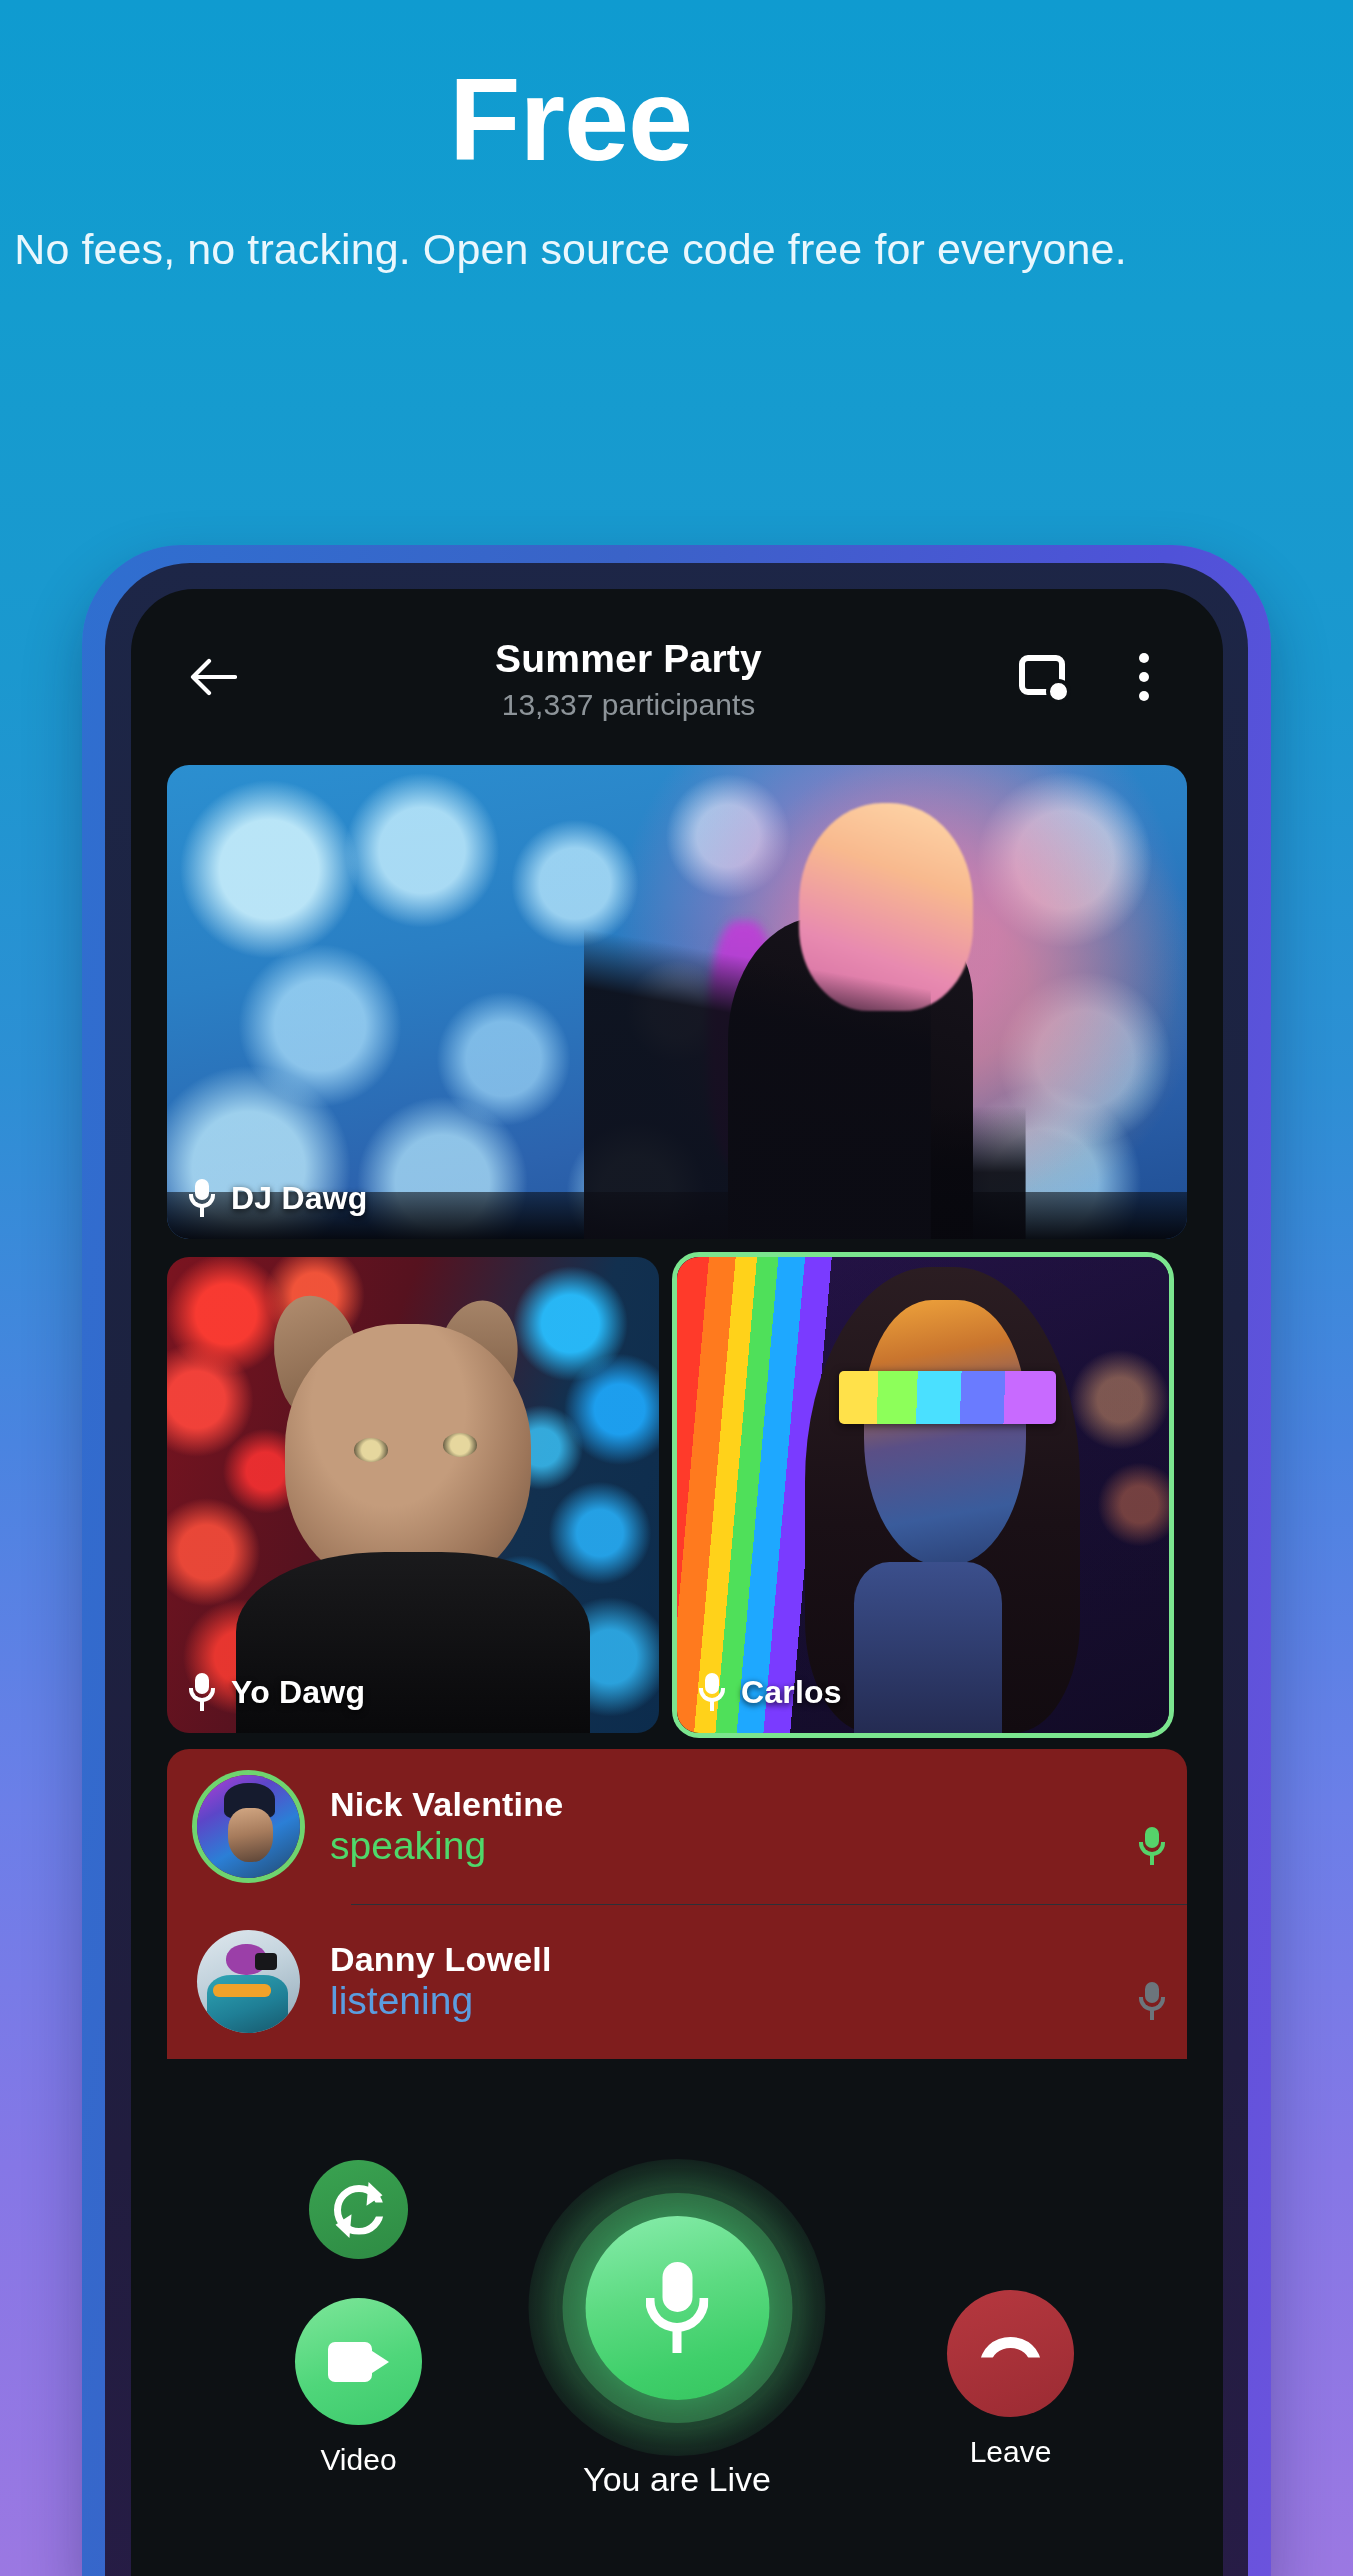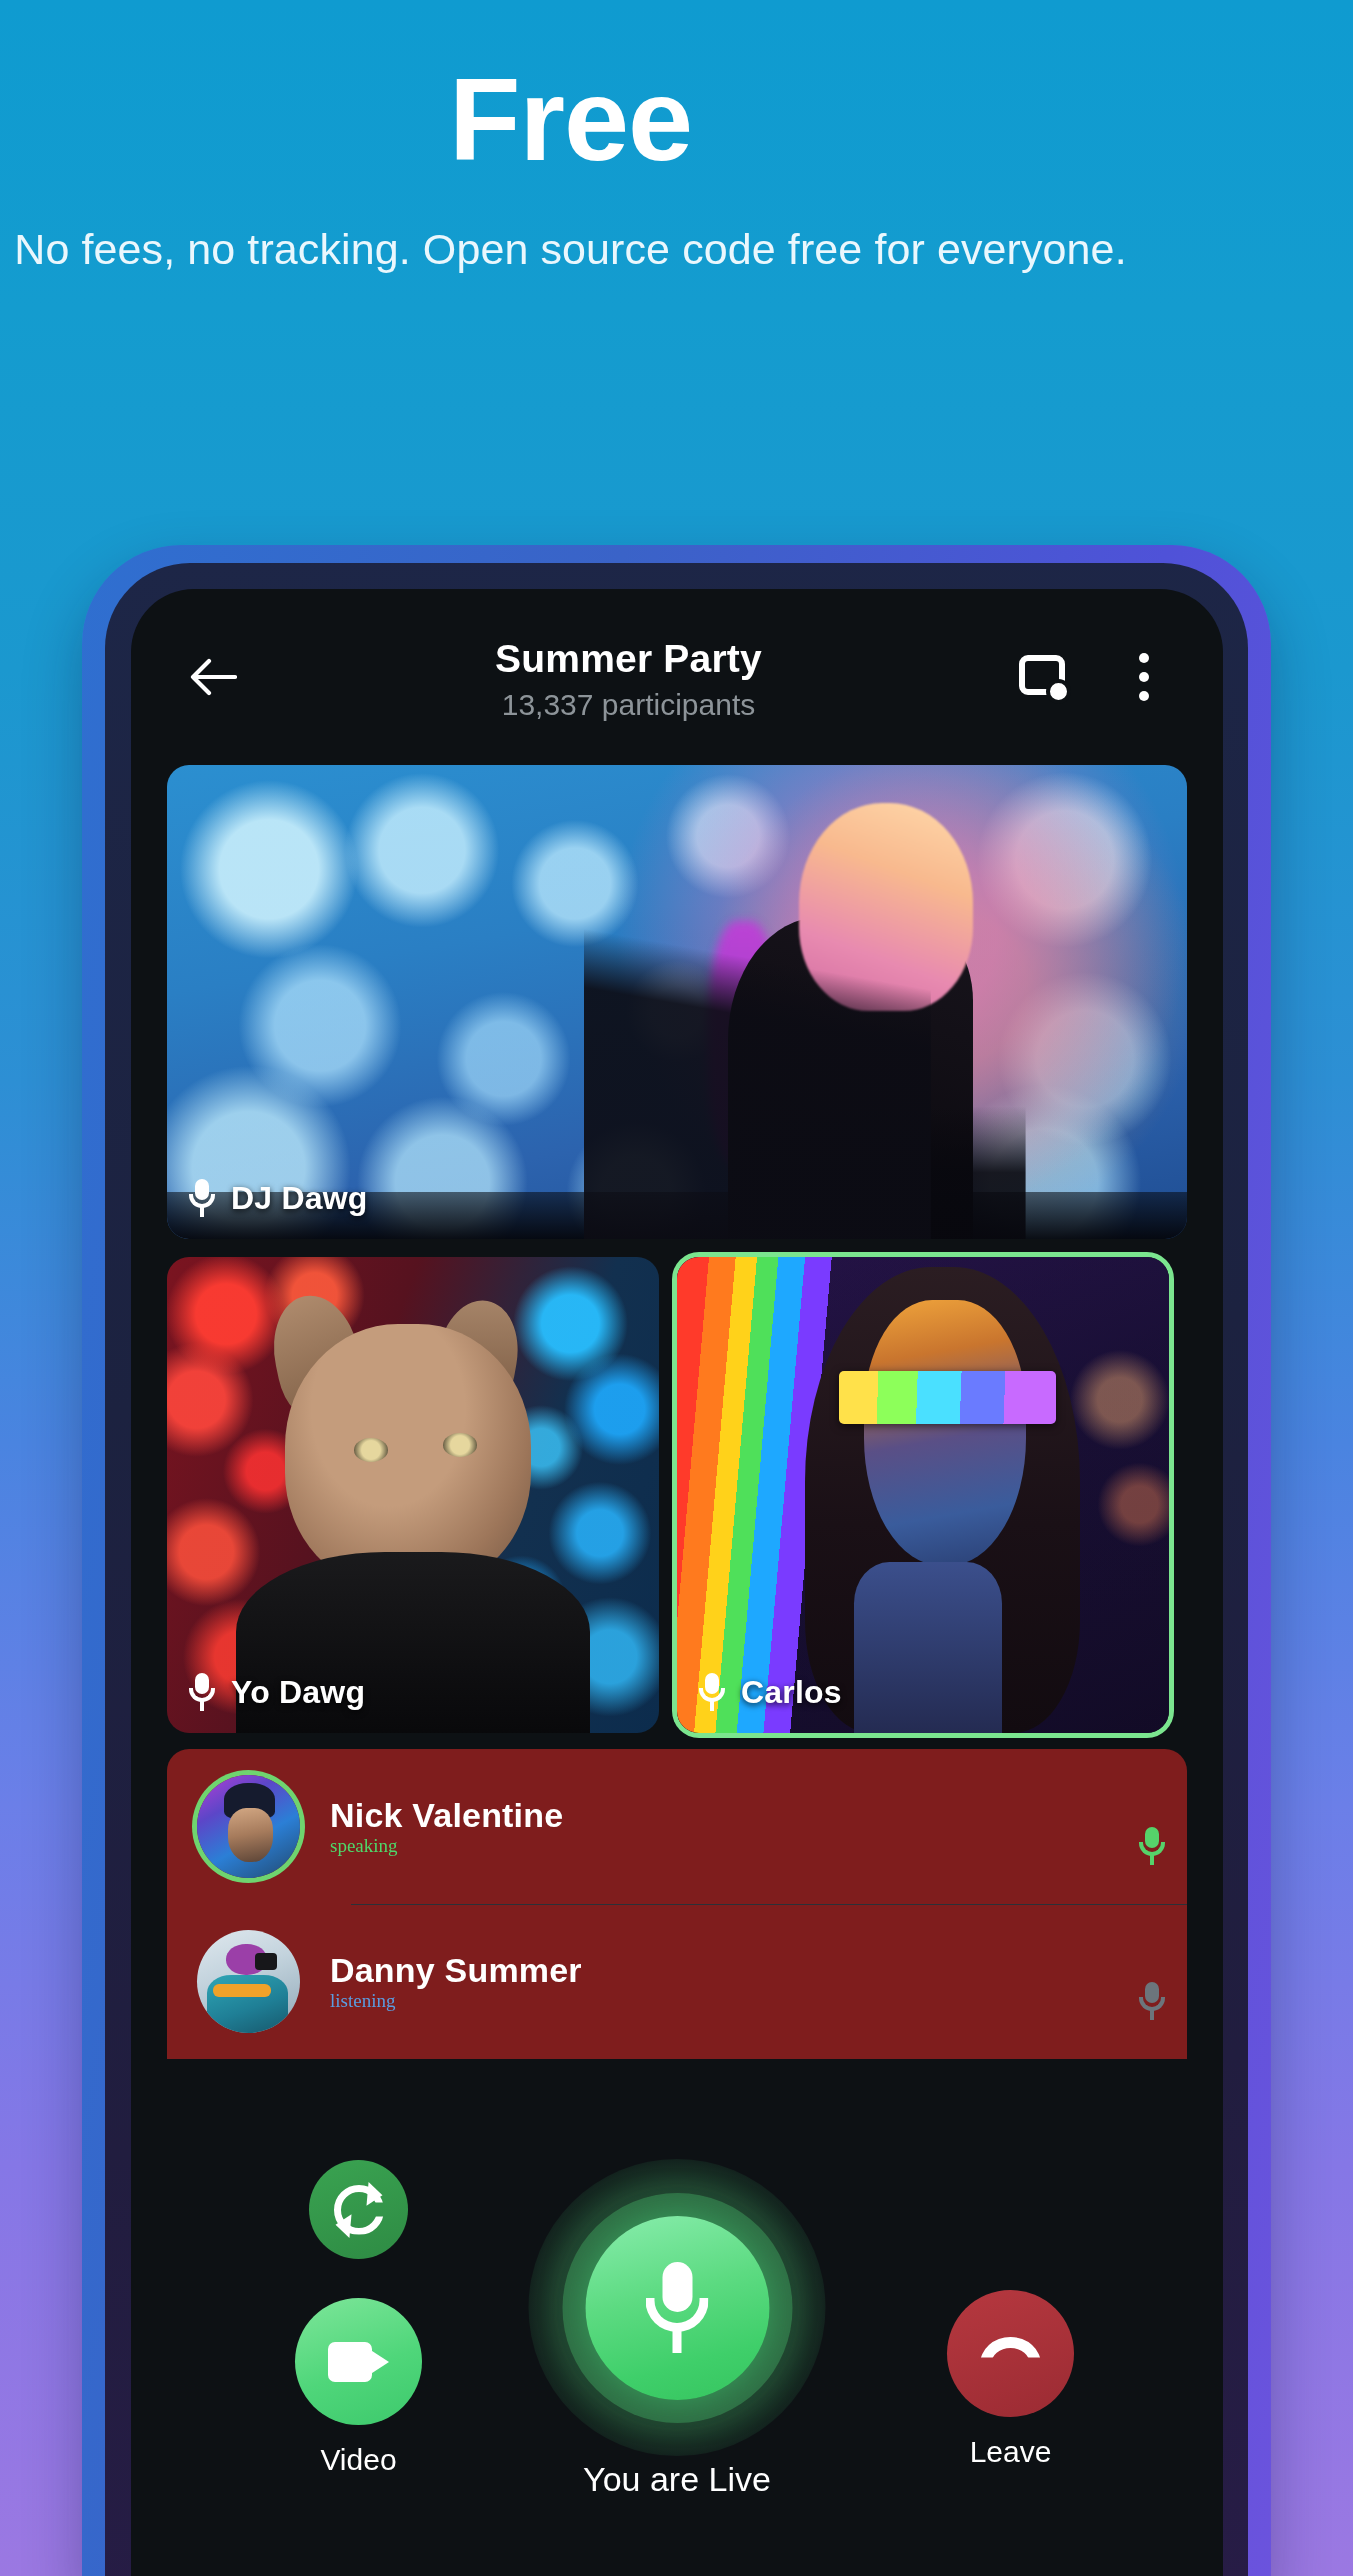--- a/index.html
+++ b/index.html
@@ -280,21 +280,21 @@
   .av-danny .scarf{
     position:absolute; left:16%; top:52%; width:56%; height:13%;
     background:#f0a22a; border-radius:6px; z-index:2;
   }
   .av-danny .cam{
     position:absolute; left:56%; top:22%; width:22%; height:17%;
     background:#17171a; border-radius:4px; z-index:3;
   }
   .pinfo{ flex:1 1 auto; }
   .pname{ font-size:34px; color:#ffffff; font-weight:600; letter-spacing:0.2px;}
-  .pstatus{ font-size:19px; margin-top:0;font-family:Liberation Serif, serif; }
+  .pstatus{ font-size:39px; margin-top:0; }
   .pstatus.speaking{ color:#4fd86a; }
   .pstatus.listening{ color:#5b9de0; }
   .pmic{ flex:0 0 auto; margin-right:18px; }
   .mic-lg{ transform:scale(1.55); transform-origin:center; }
 
   
   .controls{
     position:absolute; left:0; right:0; bottom:0; height:426px;
     background:linear-gradient(180deg, rgba(13,17,20,0) 0%, rgba(13,17,20,.85) 18%, #0d1114 38%, #0d1114 100%);
   }
@@ -496,21 +496,21 @@
           </div>
         </div>
 
         <div class="prow">
           <div class="sep"></div>
           <div class="avatar av-danny">
             <span class="scarf"></span>
               <span class="cam"></span>
           </div>
           <div class="pinfo">
-            <div class="pname">Danny Summer</div>
+            <div class="pname">Danny Lowell</div>
             <div class="pstatus listening">listening</div>
           </div>
           <div class="pmic">
             <span class="mic grey mic-lg">
               <span class="cap"></span><span class="arc"></span><span class="stem"></span>
             </span>
           </div>
         </div>
 
       </div>

